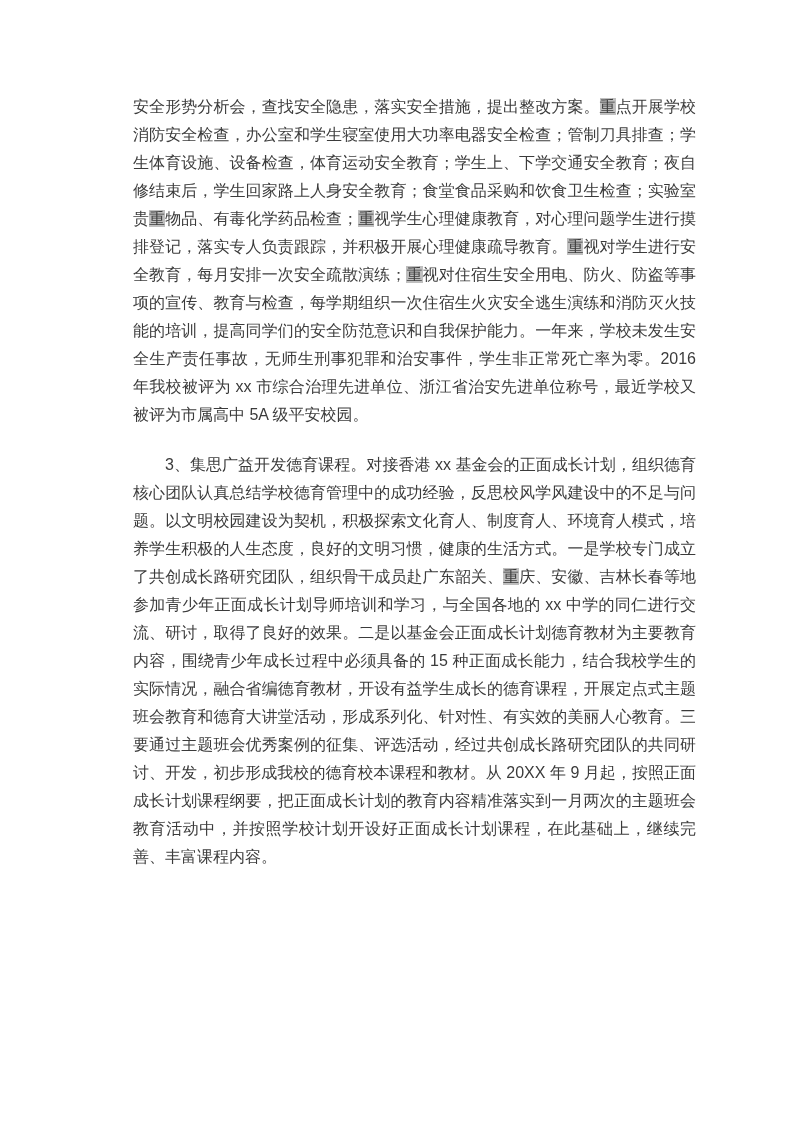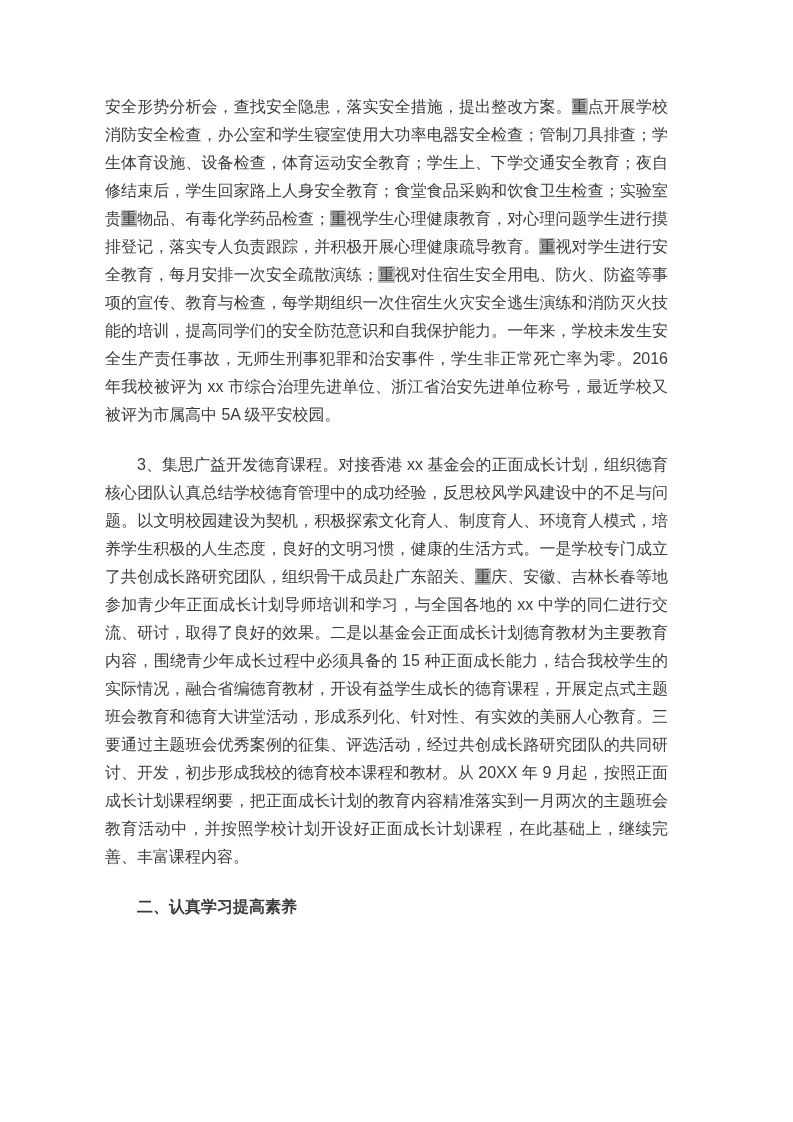--- a/index.html
+++ b/index.html
@@ -9,21 +9,21 @@
   }
   .doc-page {
     position: relative;
     width: 793px;
     height: 1122px;
     background: var(--page-bg, #ffffff);
     overflow: hidden;
   }
   .text-block {
     position: absolute;
-    left: 105px;
+    left: 133px;
     top: 93px;
     width: 563px;
   }
   .para {
     font-family: "Liberation Sans", "DejaVu Sans", sans-serif;
     font-size: 16px;
     line-height: 28px;
     color: var(--text-color, #3b3b3b);
     text-align: justify;
     margin: 0 0 22px 0;
@@ -41,15 +41,14 @@
     background: var(--hl-color, #bfbfbf);
   }
 </style>
 </head>
 <body>
 
 <div class="doc-page">
   <div class="text-block">
     <div class="para">安全形势分析会，查找安全隐患，落实安全措施，提出整改方案。<span class="hl">重</span>点开展学校消防安全检查，办公室和学生寝室使用大功率电器安全检查；管制刀具排查；学生体育设施、设备检查，体育运动安全教育；学生上、下学交通安全教育；夜自修结束后，学生回家路上人身安全教育；食堂食品采购和饮食卫生检查；实验室贵<span class="hl">重</span>物品、有毒化学药品检查；<span class="hl">重</span>视学生心理健康教育，对心理问题学生进行摸排登记，落实专人负责跟踪，并积极开展心理健康疏导教育。<span class="hl">重</span>视对学生进行安全教育，每月安排一次安全疏散演练；<span class="hl">重</span>视对住宿生安全用电、防火、防盗等事项的宣传、教育与检查，每学期组织一次住宿生火灾安全逃生演练和消防灭火技能的培训，提高同学们的安全防范意识和自我保护能力。一年来，学校未发生安全生产责任事故，无师生刑事犯罪和治安事件，学生非正常死亡率为零。2016 年我校被评为 xx 市综合治理先进单位、浙江省治安先进单位称号，最近学校又被评为市属高中 5A 级平安校园。</div>
     <div class="para indent">3、集思广益开发德育课程。对接香港 xx 基金会的正面成长计划，组织德育核心团队认真总结学校德育管理中的成功经验，反思校风学风建设中的不足与问题。以文明校园建设为契机，积极探索文化育人、制度育人、环境育人模式，培养学生积极的人生态度，良好的文明习惯，健康的生活方式。一是学校专门成立了共创成长路研究团队，组织骨干成员赴广东韶关、<span class="hl">重</span>庆、安徽、吉林长春等地参加青少年正面成长计划导师培训和学习，与全国各地的 xx 中学的同仁进行交流、研讨，取得了良好的效果。二是以基金会正面成长计划德育教材为主要教育内容，围绕青少年成长过程中必须具备的 15 种正面成长能力，结合我校学生的实际情况，融合省编德育教材，开设有益学生成长的德育课程，开展定点式主题班会教育和德育大讲堂活动，形成系列化、针对性、有实效的美丽人心教育。三要通过主题班会优秀案例的征集、评选活动，经过共创成长路研究团队的共同研讨、开发，初步形成我校的德育校本课程和教材。从 20XX 年 9 月起，按照正面成长计划课程纲要，把正面成长计划的教育内容精准落实到一月两次的主题班会教育活动中，并按照学校计划开设好正面成长计划课程，在此基础上，继续完善、丰富课程内容。</div>
-    <div class="para indent heading">二、认真学习提高素养</div>
   </div>
 </div>
 
 </body></html>

